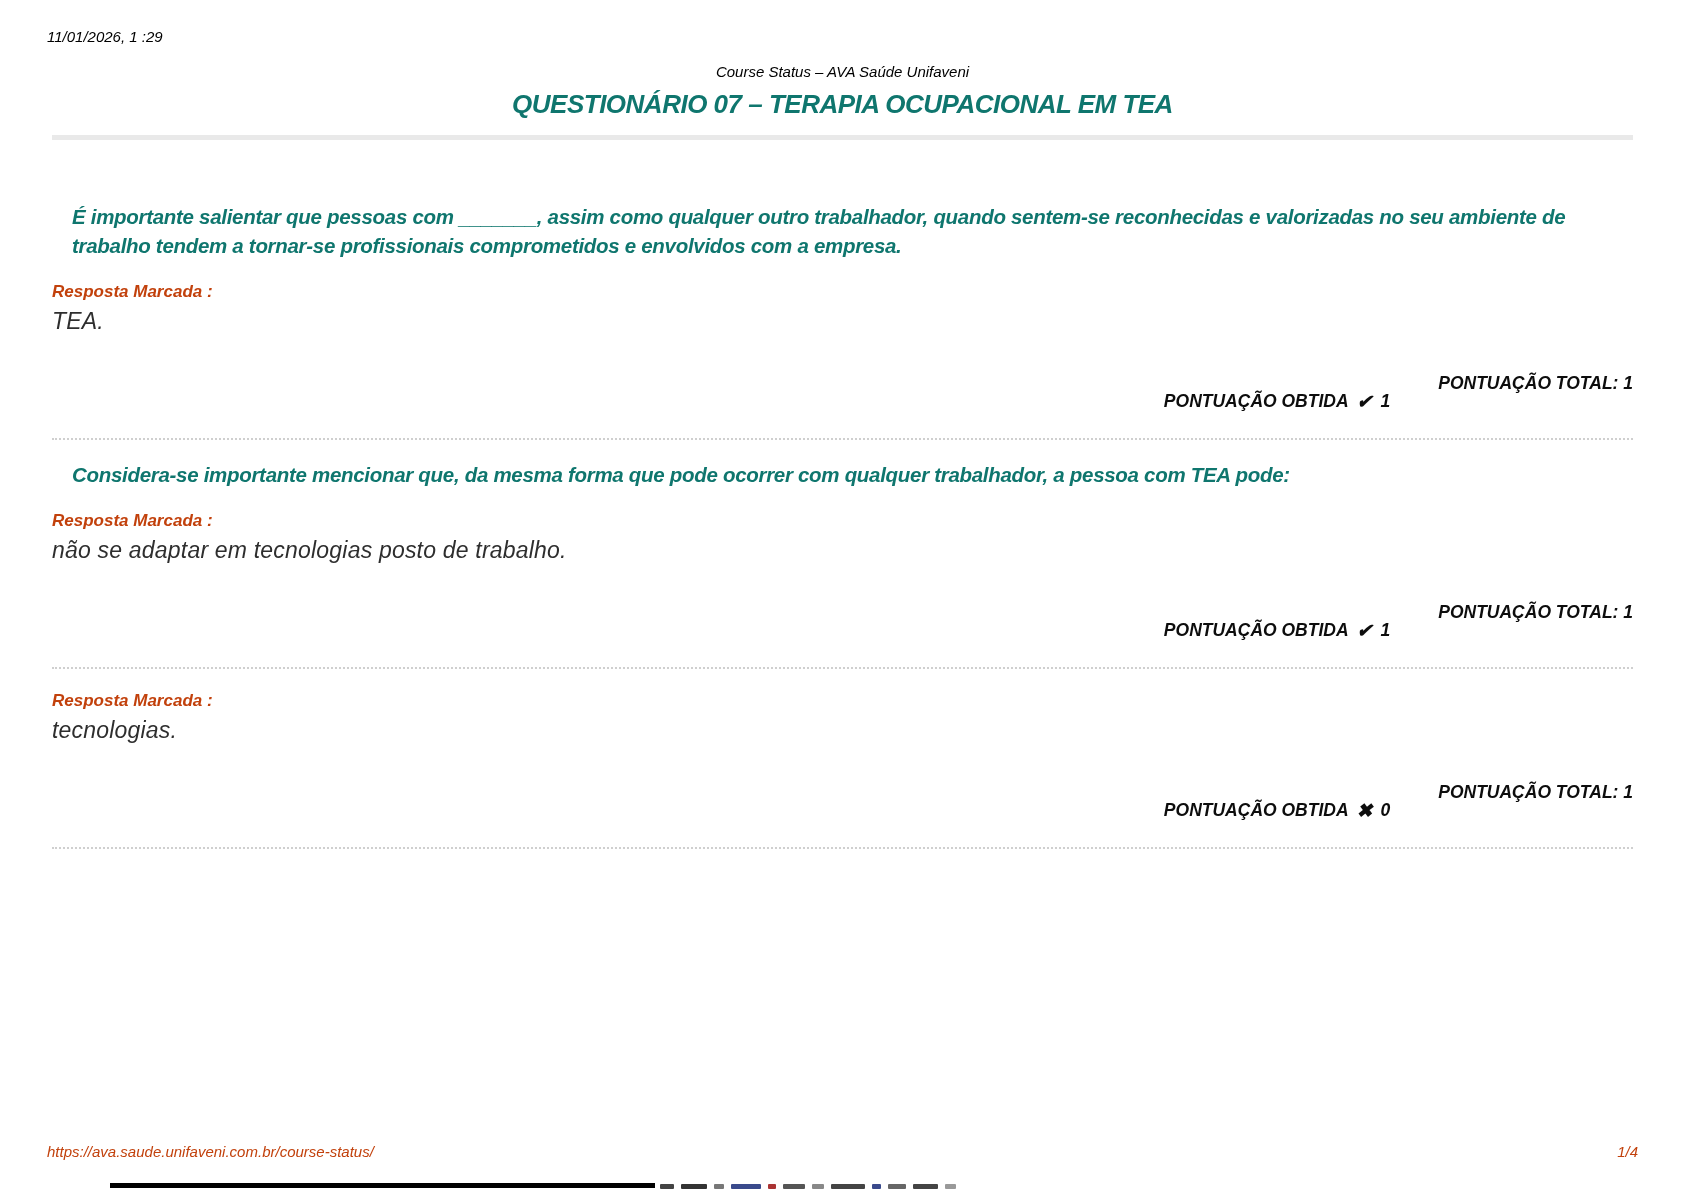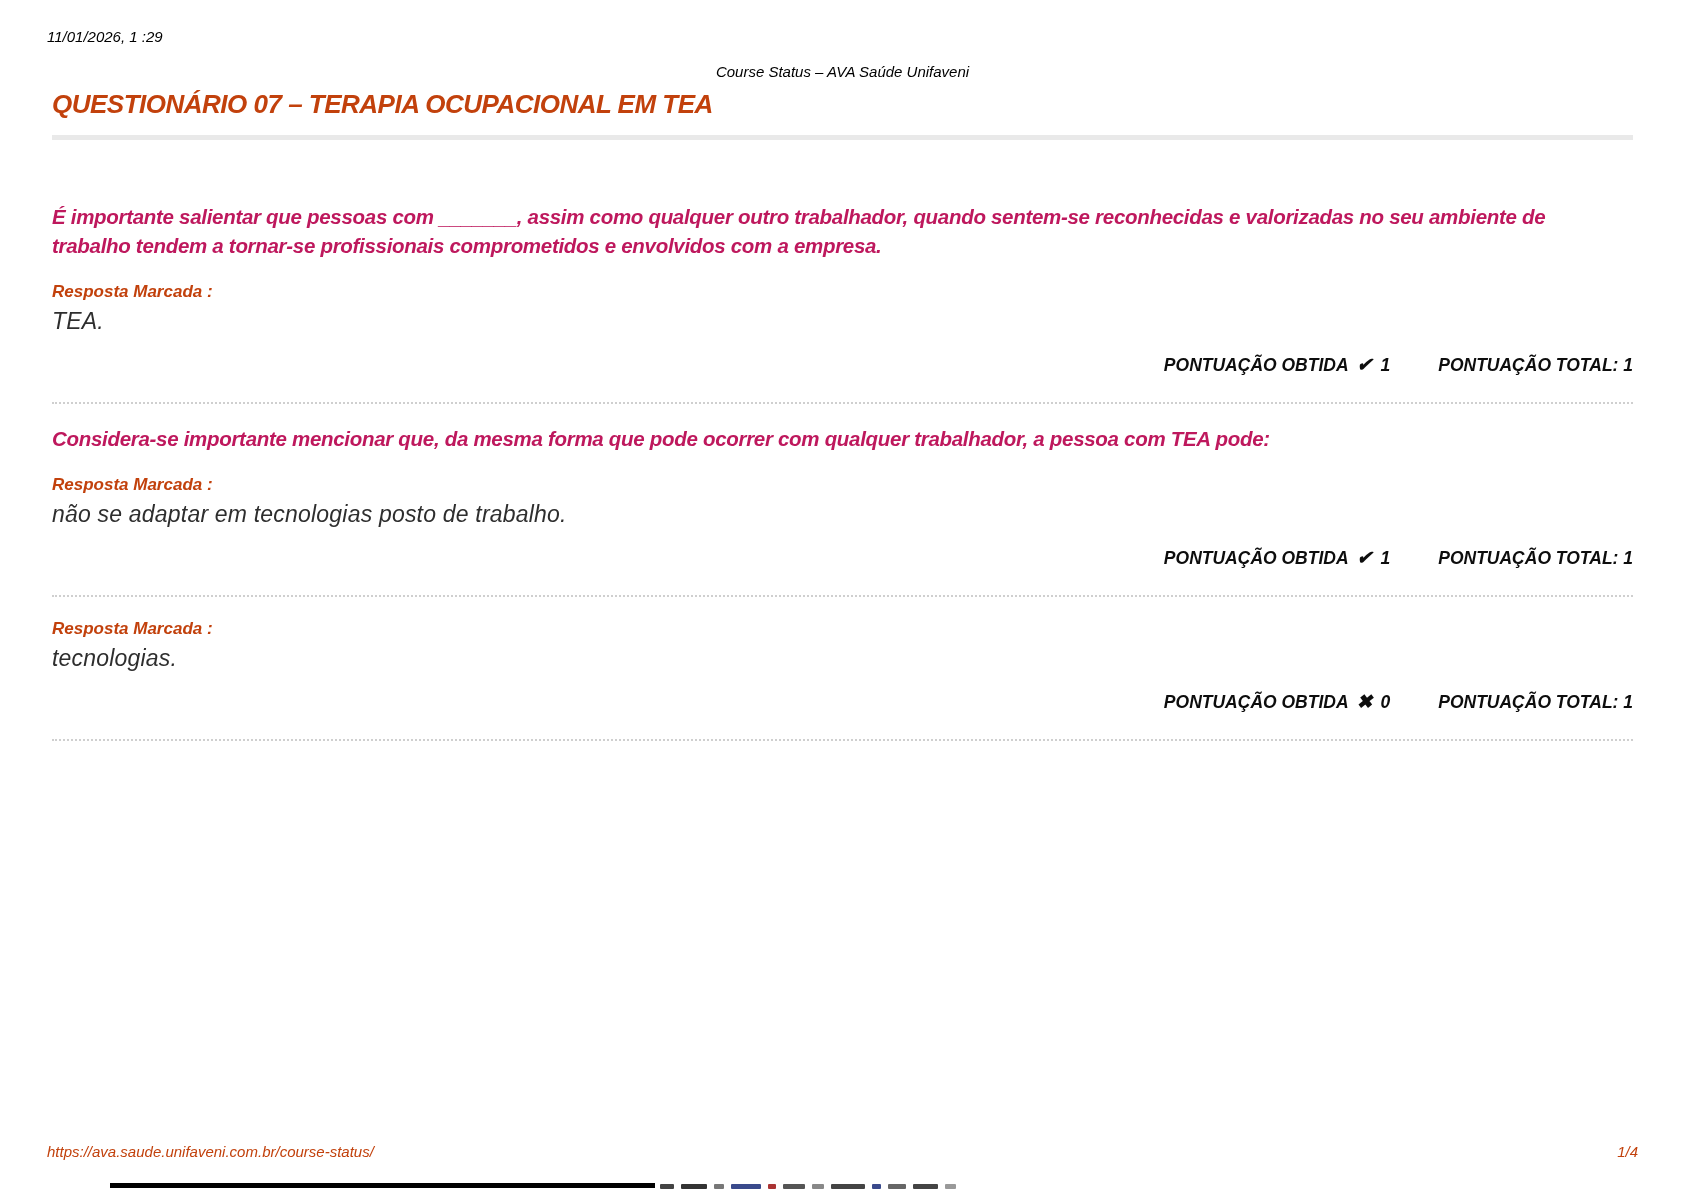--- a/index.html
+++ b/index.html
@@ -20,35 +20,35 @@
   .print-header{
     position:absolute;top:28px;left:0;right:0;height:20px;
     font-size:15px;color:#000;
   }
   .print-header .datetime{position:absolute;left:47px;top:0;white-space:pre;}
   .print-header .doc-title{position:absolute;left:0;right:0;top:0;text-align:center;margin-top:35px;}
   
   .main{margin:88px 52px 0 52px;}
   .quiz-title{
     font-size:26px;font-weight:bold;letter-spacing:-0.5px;
-    color:#c2410c;line-height:33px;
+    color:#0f766e;line-height:33px;text-align:center;
   }
   .title-rule{height:5px;background:var(--rule-color);margin-top:14px;border:none;}
   .question-block.first{margin-top:62px;}
   .q-text{
     font-size:20.5px;font-weight:bold;letter-spacing:-0.3px;
-    line-height:29px;color:#be185d;max-width:1510px;
+    line-height:29px;color:#0f766e;max-width:1510px;margin-left:20px;
   }
   .answer-label{font-size:17px;font-weight:bold;margin-top:22px;color:#c2410c;}
   .answer-text{font-size:23px;margin-top:6px;color:var(--answer-color);letter-spacing:0.2px;}
   .score-row{
     display:flex;justify-content:flex-end;align-items:center;gap:48px;
     margin-top:20px;font-size:17.5px;font-weight:bold;color:#0d0d0d;
   }
-  .score-obtained{display:flex;align-items:center;gap:8px;}
+  .score-obtained{display:flex;align-items:flex-end;gap:8px;margin-top:36px;}
   .score-icon{font-size:19px;line-height:1;position:relative;top:-1px;}
   .separator{border:none;border-top:2px dotted var(--dotted-color);margin:26px 0 20px 0;}
   
   .print-footer{
     position:absolute;left:0;right:0;top:1143px;height:20px;
     font-size:15px;color:#c2410c;
   }
   .print-footer .footer-url{position:absolute;left:47px;top:0;}
   .print-footer .page-indicator{position:absolute;right:47px;top:0;}
   

